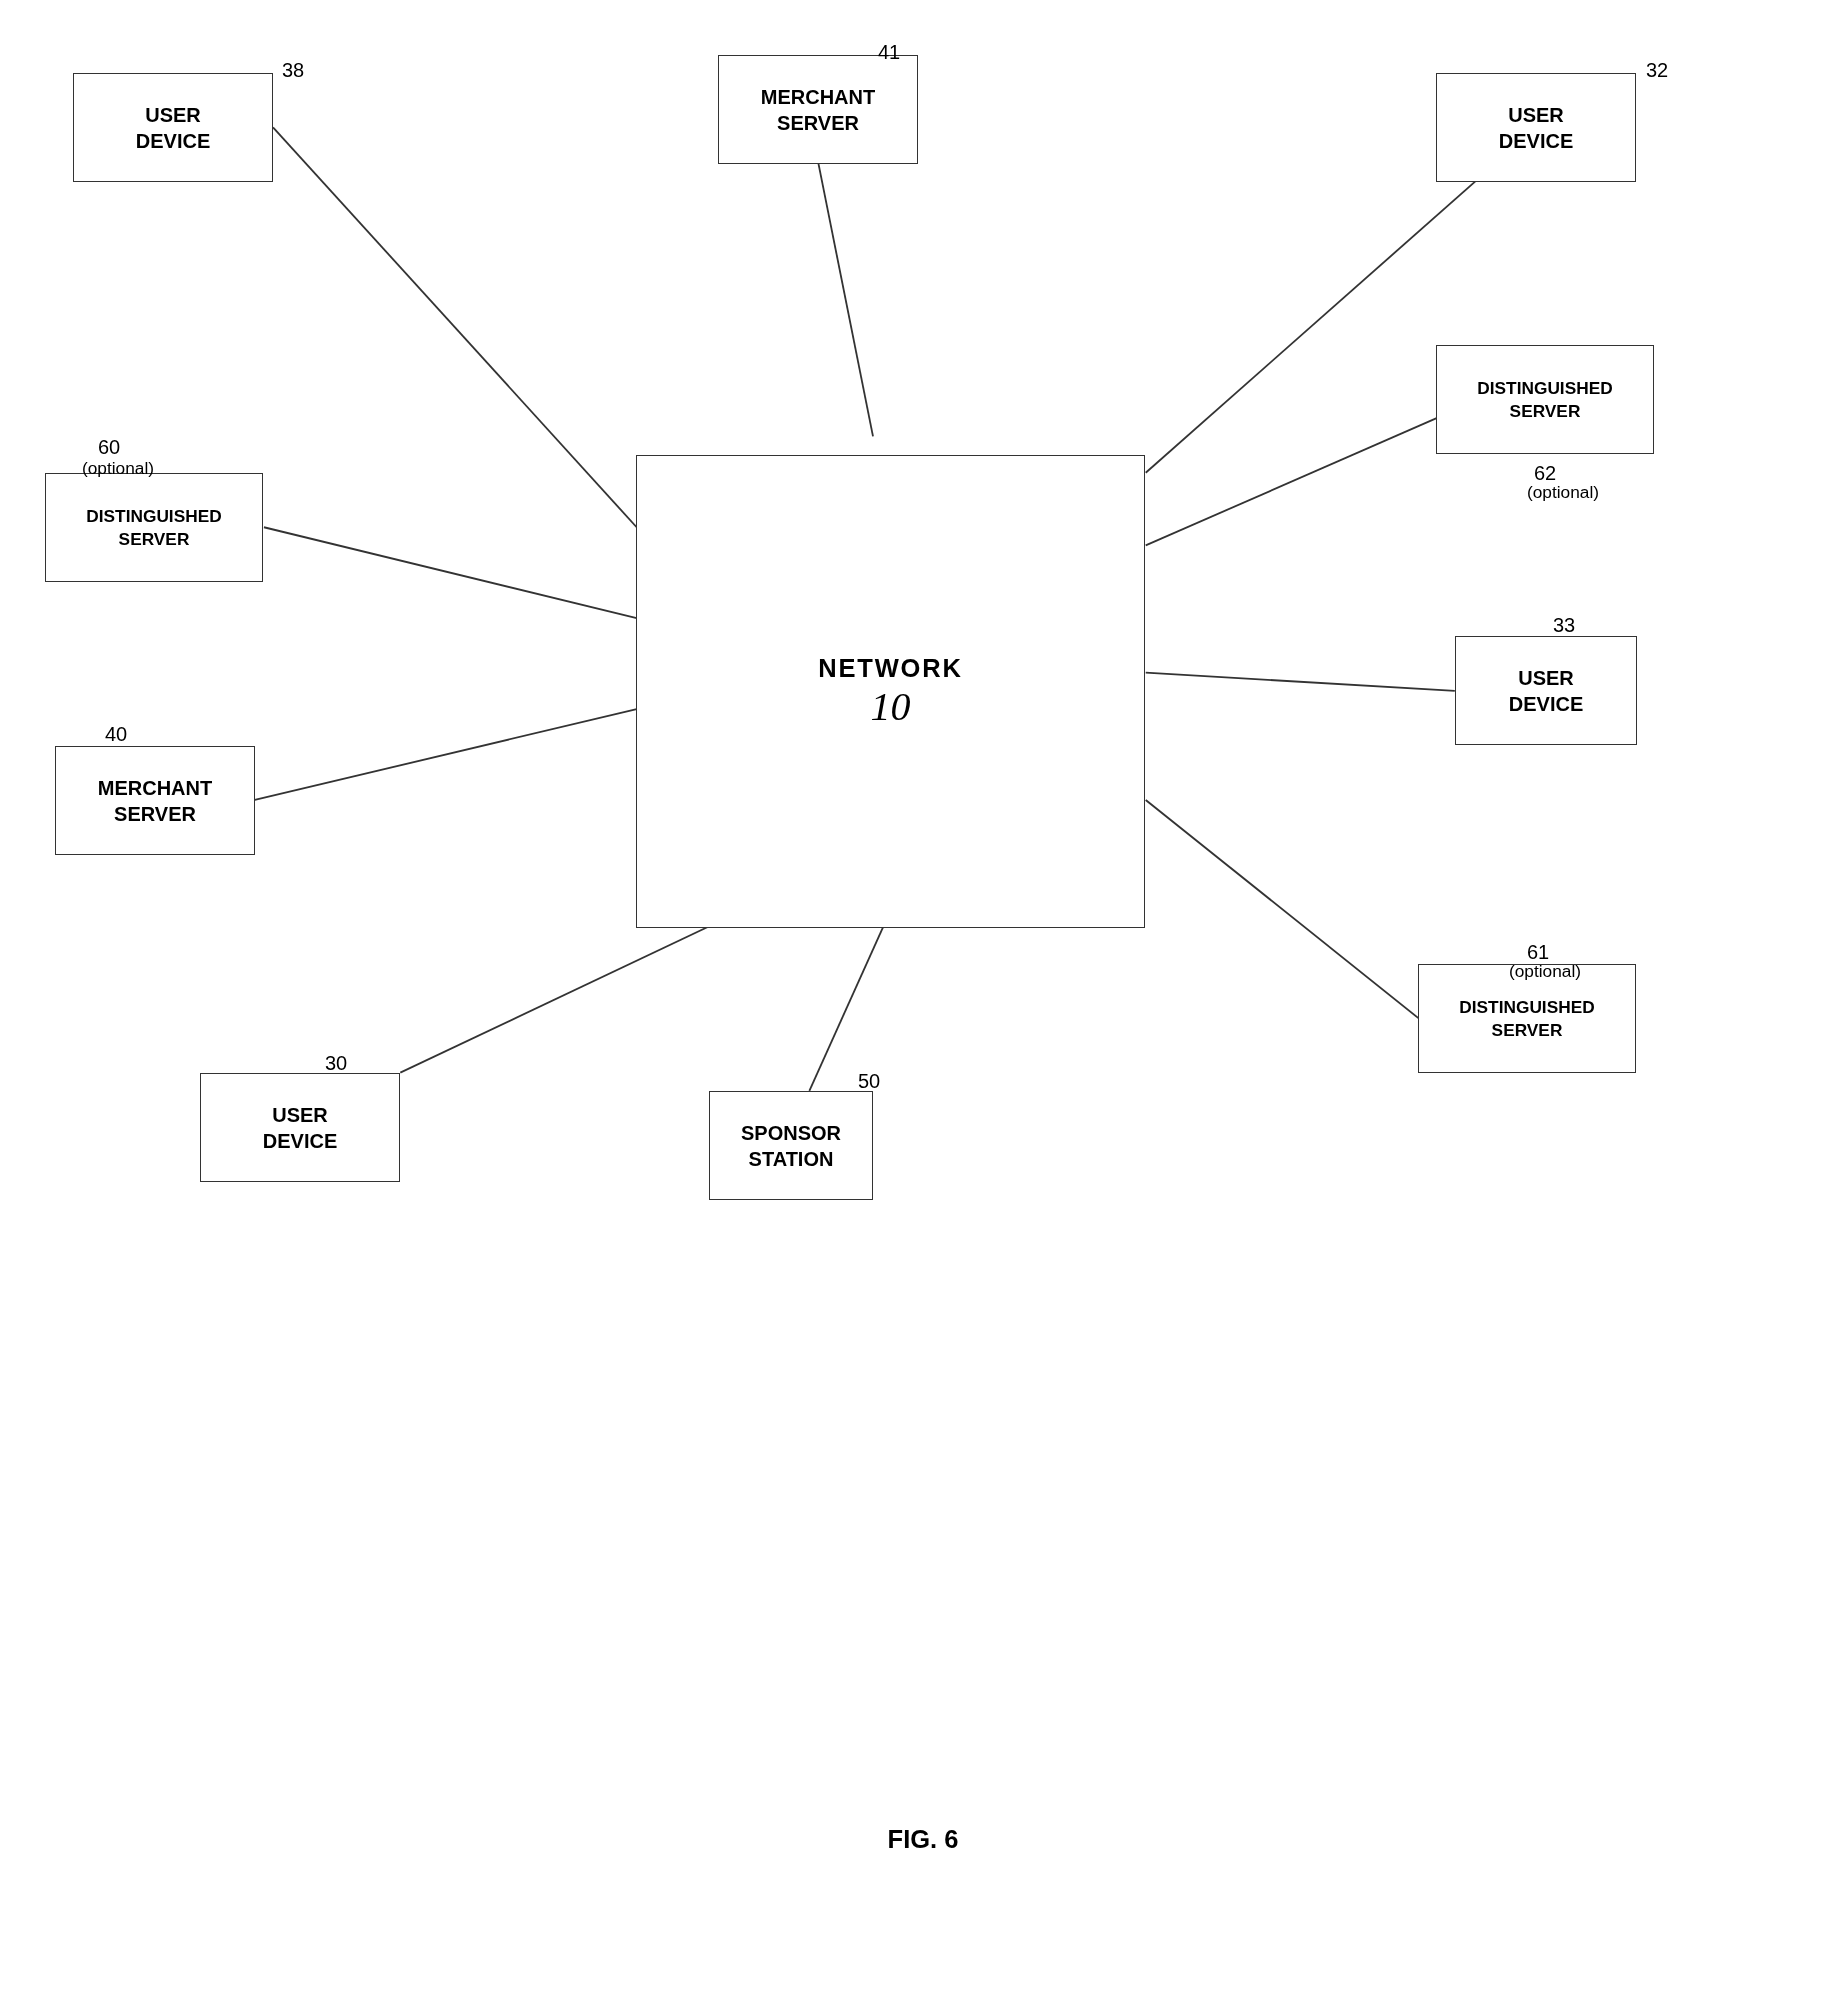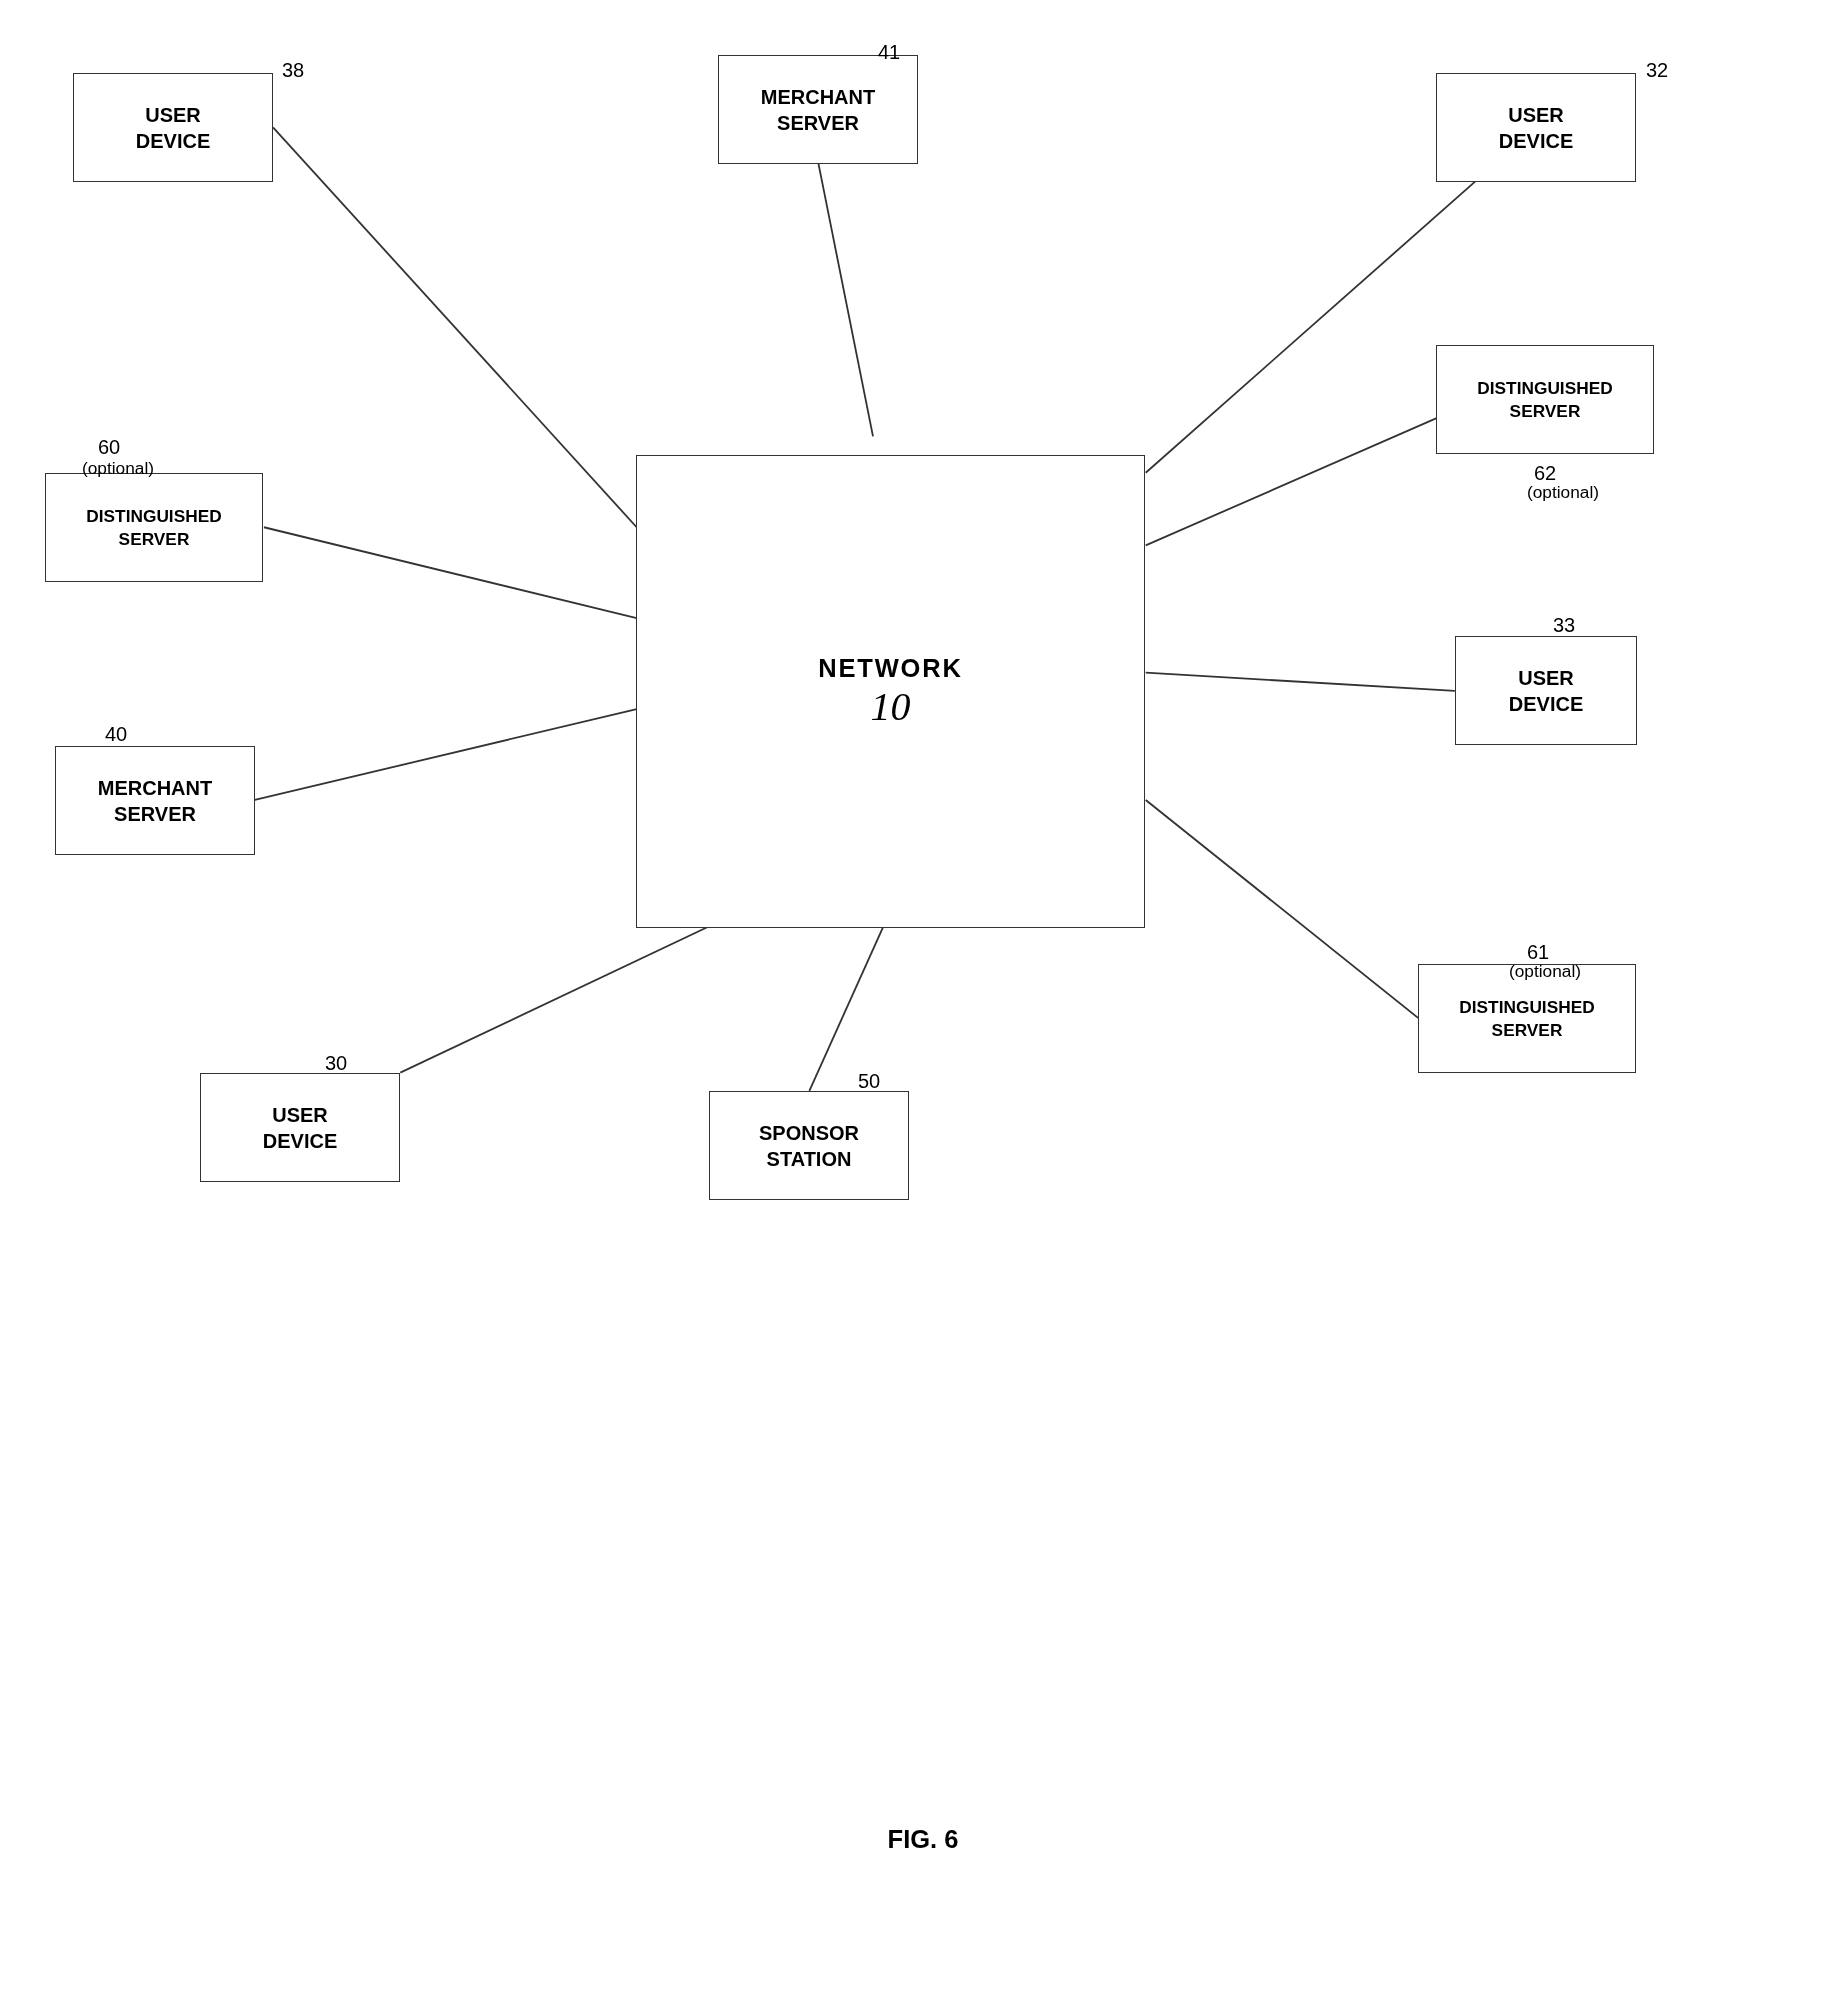--- a/index.html
+++ b/index.html
@@ -144,21 +144,21 @@
   <div class="node-box" style="left:1455px; top:636px; width:182px; height:109px;">
     <span style="white-space:pre-line;">USER<br>DEVICE</span>
   </div>
   <div class="ref-number" style="left:1511px; top:614px;margin-left:42px;">33</div>
 
   <div class="node-box" style="left:200px; top:1073px; width:200px; height:109px;">
     <span style="white-space:pre-line;">USER<br>DEVICE</span>
   </div>
   <div class="ref-number" style="left:325px; top:1052px;">30</div>
 
-  <div class="node-box" style="left:709px; top:1091px; width:200px; height:109px;">
+  <div class="node-box" style="left:709px; top:1091px; width:164px; height:109px;">
     <span style="white-space:pre-line;">SPONSOR<br>STATION</span>
   </div>
   <div class="ref-number" style="left:858px; top:1070px;">50</div>
 
   <div class="node-box" style="left:1418px; top:964px; width:218px; height:109px; font-size:17.3px;">
     <span style="white-space:pre-line;">DISTINGUISHED<br>SERVER</span>
   </div>
   <div class="ref-number" style="left:1527px; top:941px;">
     <span>61</span>
   </div>

